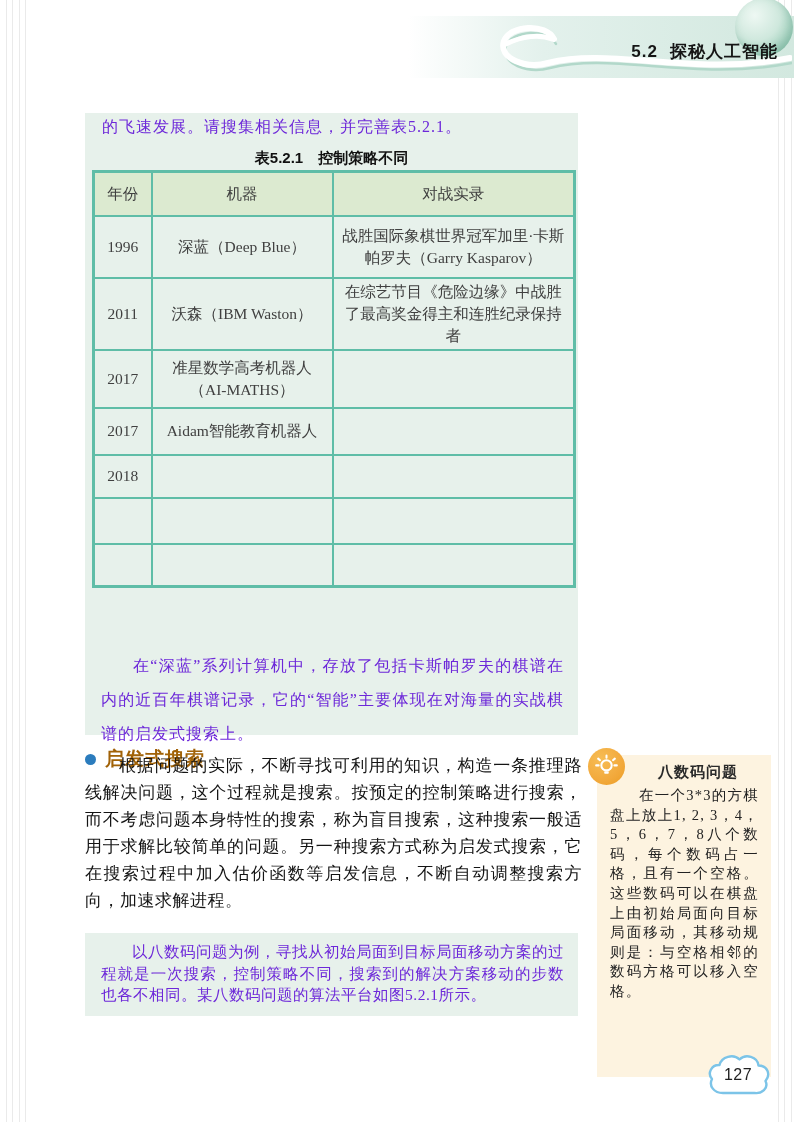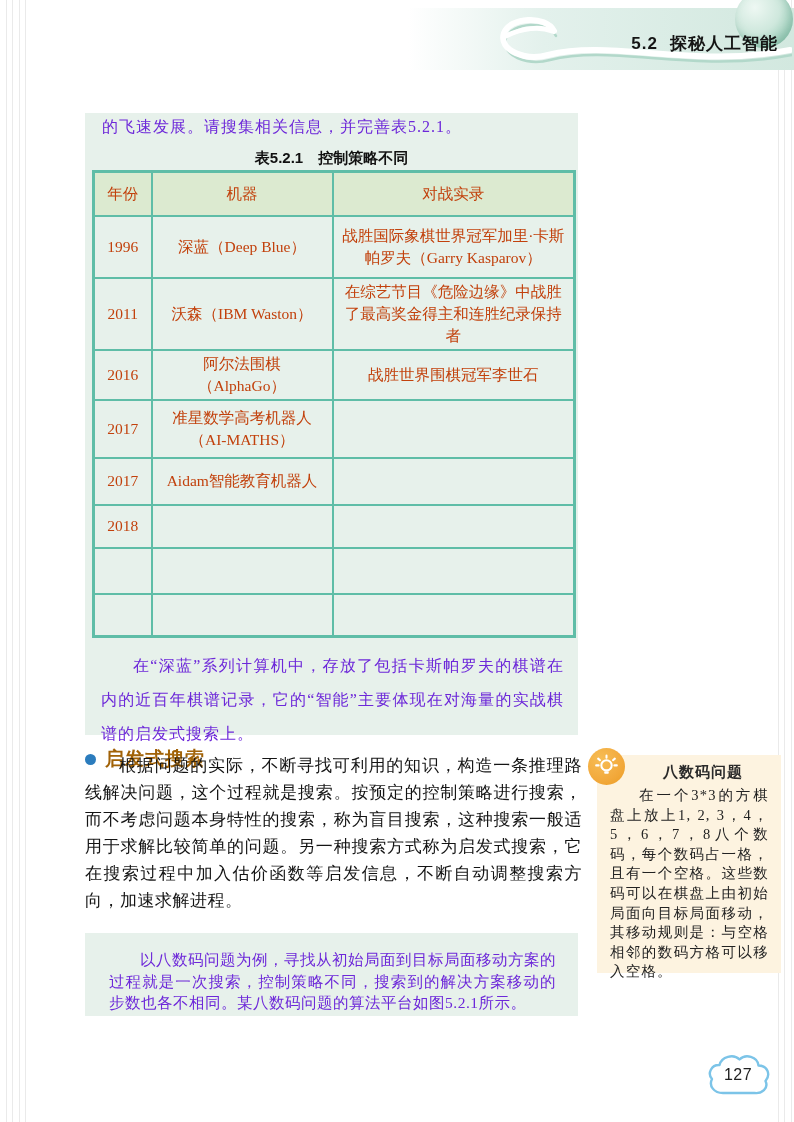--- a/index.html
+++ b/index.html
@@ -6,21 +6,21 @@
   .page{position:relative;width:794px;height:1122px;overflow:hidden;background:#ffffff;
         font-family:"Liberation Sans",sans-serif;}
 
   
   .stripes{position:absolute;top:0;bottom:0;
      background:repeating-linear-gradient(90deg,#ffffff 0px,#ffffff 5.6px,#eaeaea 5.6px,#eaeaea 6.6px);}
   .stripes.left{left:0;width:28px;}
   .stripes.right{right:0;width:22px;}
 
   
-  .banner{position:absolute;left:408px;top:8px;width:386px;height:62px;
+  .banner{position:absolute;left:408px;top:16px;width:386px;height:62px;
      background:linear-gradient(90deg,rgba(236,246,242,0) 0%,#e3f1ec 35%,#d2e8df 100%);}
   .swirl{position:absolute;left:72px;bottom:2px;width:312px;height:58px;}
   .sphere{position:absolute;right:1px;top:-18px;width:58px;height:58px;border-radius:50%;
      background:radial-gradient(circle at 34% 30%,#eef8f3 0%,#cfe8dd 45%,#9ccfba 80%,#8cc3ad 100%);
      box-shadow:inset -3px -4px 8px rgba(90,150,130,.35);}
   .banner-title{position:absolute;right:16px;top:24px;font-size:17px;font-weight:bold;color:#151515;
      letter-spacing:1px;white-space:nowrap;}
   .banner-title .num{margin-right:12px;}
 
   
@@ -28,46 +28,46 @@
   .box1{top:113px;height:622px;}
   .box2{top:933px;height:83px;}
 
   .kai{font-family:"Liberation Serif",serif;color:#6d28d9;}
 
   .intro{position:absolute;left:17px;top:2px;margin:0;font-size:16px;line-height:24px;letter-spacing:1px;}
   .caption{position:absolute;left:0;right:0;top:36px;margin:0;text-align:center;
      font-size:15px;font-weight:bold;color:#111;}
 
   table.vs{position:absolute;left:7px;top:57px;width:481px;border-collapse:collapse;table-layout:fixed;
-     font-family:"Liberation Serif",serif;font-size:15.5px;color:#c2410c;}
+     font-family:"Liberation Serif",serif;font-size:15.5px;color:#404040;}
   table.vs th,table.vs td{border:2px solid #5fbda7;text-align:center;vertical-align:middle;
      padding:2px 8px;line-height:22px;overflow:hidden;}
   table.vs{border:3px solid #5fbda7;}
   table.vs th{background:#dcead0;font-weight:normal;}
   col.c-year{width:58px;} col.c-machine{width:181px;} col.c-record{width:242px;}
   tr.hr{height:44px;} tr.r0{height:62px;} tr.r1{height:60px;} tr.r2{height:47px;}
   tr.r3{height:58px;} tr.r4{height:47px;} tr.r5{height:43px;} tr.r6{height:46px;} tr.r7{height:43px;}
 
   .after{position:absolute;left:16px;right:14px;top:536px;margin:0;font-size:16px;line-height:34px;
      letter-spacing:1px;text-indent:2em;text-align:justify;}
 
   
   .heading{position:absolute;left:85px;top:746px;display:flex;align-items:center;
      color:#a16207;font-weight:bold;font-size:19px;letter-spacing:1px;}
   .bullet{width:11px;height:11px;border-radius:50%;background:#2b7cbd;margin-right:9px;display:inline-block;}
 
   .bodytext{position:absolute;left:85px;width:497px;top:752px;margin:0;font-size:17px;line-height:27px;
      color:#141414;text-indent:2em;text-align:justify;letter-spacing:0.5px;
      font-family:"Liberation Serif",serif;}
 
-  .example{position:absolute;left:16px;right:14px;top:8px;margin:8px;font-size:15.5px;line-height:21.5px;
+  .example{position:absolute;left:16px;right:14px;top:8px;margin:0;font-size:15.5px;line-height:21.5px;
      letter-spacing:0.5px;text-indent:2em;text-align:justify;}
 
   
-  .sidebar{position:absolute;left:597px;top:755px;width:174px;height:218px;background:#fdf3e0;padding-left:10px;}
+  .sidebar{position:absolute;left:597px;top:755px;width:174px;height:322px;background:#fdf3e0;}
   .bulb{position:absolute;left:-9px;top:-7px;width:37px;height:37px;border-radius:50%;
      background:radial-gradient(circle at 35% 30%,#f7bd55 0%,#f2a93c 60%,#ec9c22 100%);}
   .bulb svg{position:absolute;left:5px;top:5px;}
   .sidebar-title{position:absolute;left:34px;right:6px;top:8px;text-align:center;
      font-size:15px;font-weight:bold;color:#2a2a2a;letter-spacing:1px;}
   .sidebar-body{position:absolute;left:13px;right:12px;top:31px;margin:0;font-size:14.5px;line-height:19.6px;
      letter-spacing:1.2px;text-indent:2em;text-align:justify;color:#222;
      font-family:"Liberation Serif",serif;}
 
   
@@ -116,25 +116,20 @@
       <tbody>
         <tr class="r0">
           <td>1996</td>
           <td>深蓝（Deep Blue）</td>
           <td>战胜国际象棋世界冠军加里·卡斯帕罗夫（Garry Kasparov）</td>
         </tr>
         <tr class="r1">
           <td>2011</td>
           <td>沃森（IBM Waston）</td>
           <td>在综艺节目《危险边缘》中战胜了最高奖金得主和连胜纪录保持者</td>
-        </tr>
-        <tr class="r2">
-          <td>2016</td>
-          <td>阿尔法围棋（AlphaGo）</td>
-          <td>战胜世界围棋冠军李世石</td>
         </tr>
         <tr class="r3">
           <td>2017</td>
           <td>准星数学高考机器人（AI-MATHS）</td>
           <td></td>
         </tr>
         <tr class="r4">
           <td>2017</td>
           <td>Aidam智能教育机器人</td>
           <td></td>

